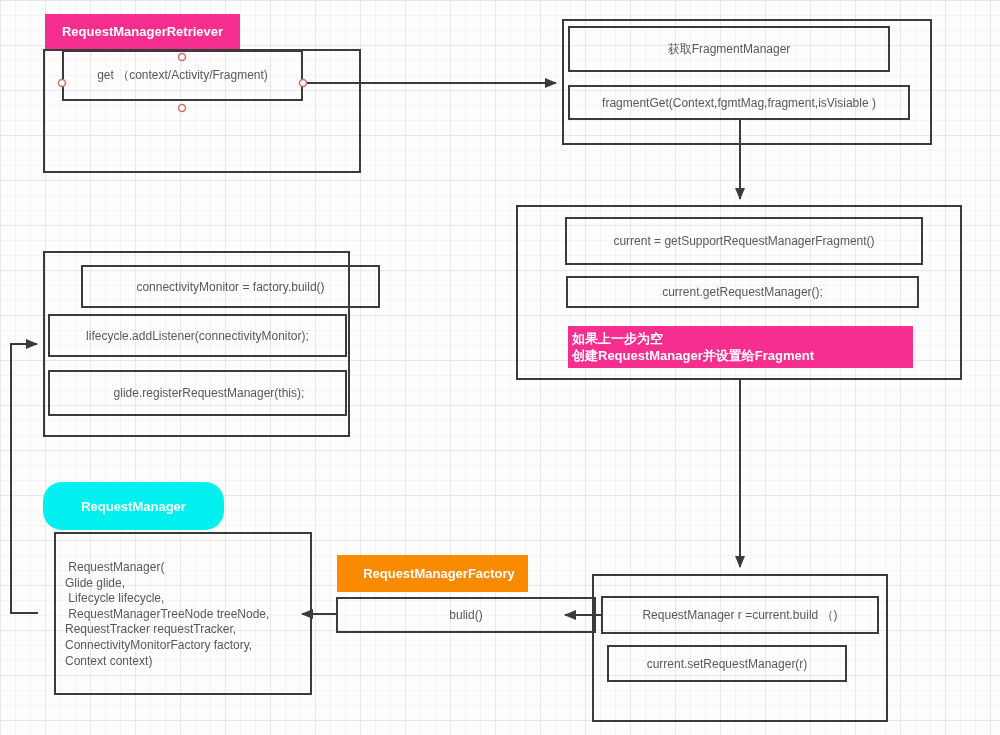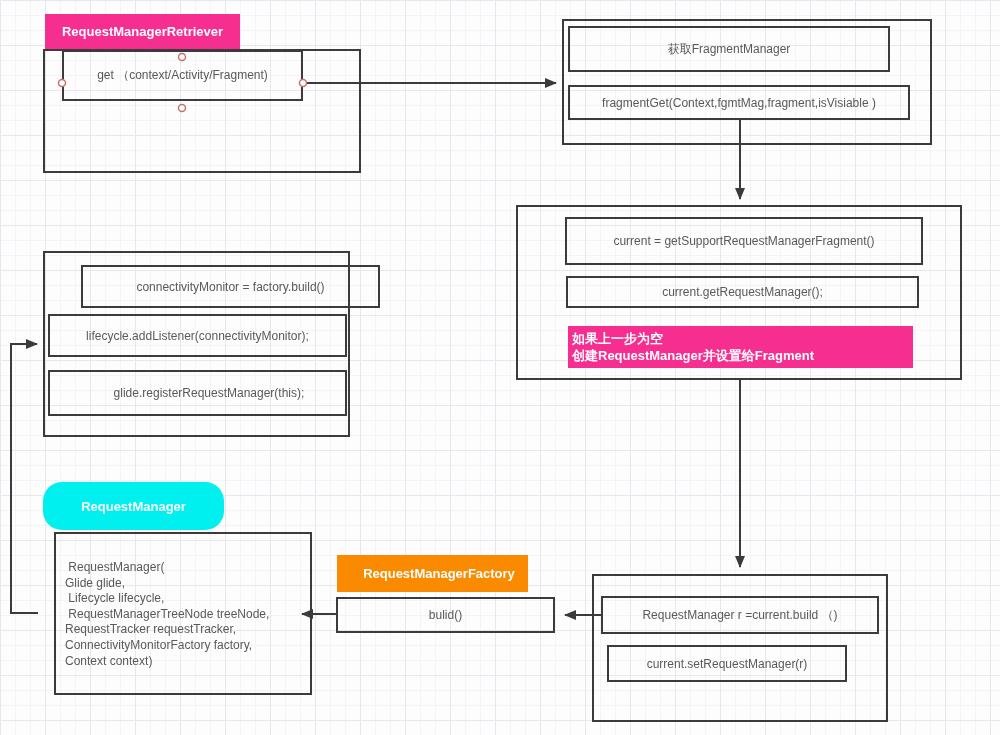--- a/index.html
+++ b/index.html
@@ -91,21 +91,21 @@
       <div class="ctor-line">Glide glide,</div>
       <div class="ctor-line"> Lifecycle lifecycle,</div>
       <div class="ctor-line"> RequestManagerTreeNode treeNode,</div>
       <div class="ctor-line">RequestTracker requestTracker,</div>
       <div class="ctor-line">ConnectivityMonitorFactory factory,</div>
       <div class="ctor-line">Context context)</div>
     </div>
   </div>
 
   <div class="hdr hdr-orange" style="left:337px;top:555px;width:191px;height:37px;padding-left:13px;">RequestManagerFactory</div>
-  <div class="box" style="left:336px;top:597px;width:219px;height:36px;z-index:2;">
+  <div class="box" style="left:336px;top:597px;width:260px;height:36px;z-index:2;">
     <span class="lbl">bulid()</span>
   </div>
 
   <div class="box" style="left:592px;top:574px;width:296px;height:148px;"></div>
   <div class="box" style="left:601px;top:596px;width:278px;height:38px;z-index:2;">
     <span class="lbl">RequestManager r =current.build （)</span>
   </div>
   <div class="box" style="left:607px;top:645px;width:240px;height:37px;z-index:2;">
     <span class="lbl">current.setRequestManager(r)</span>
   </div>

